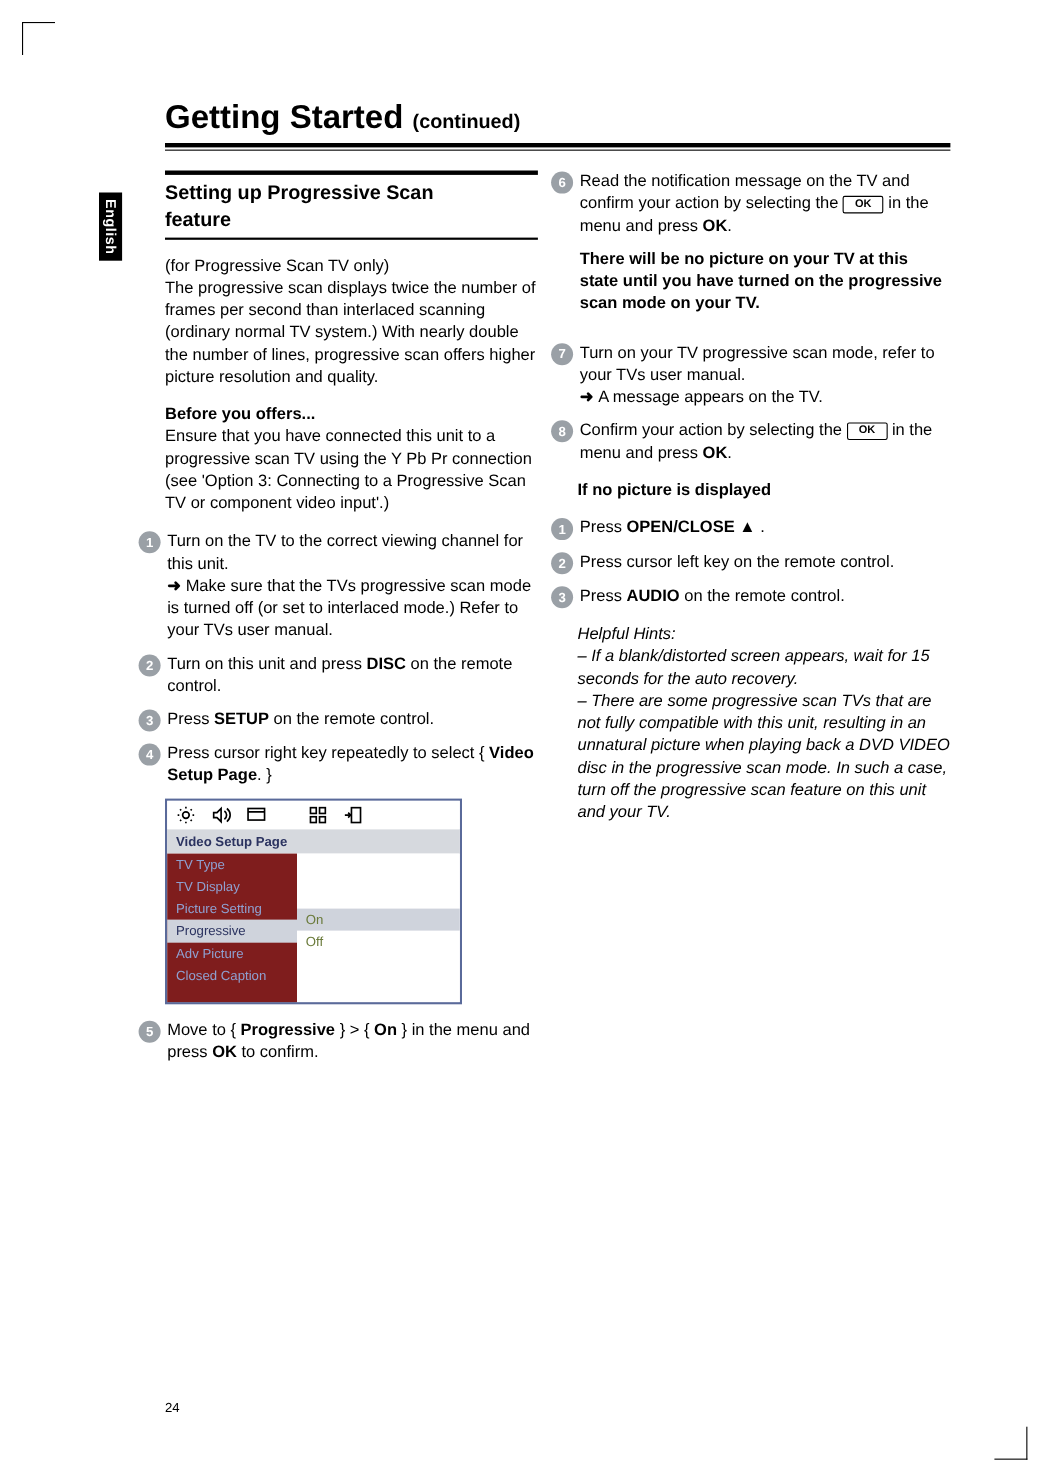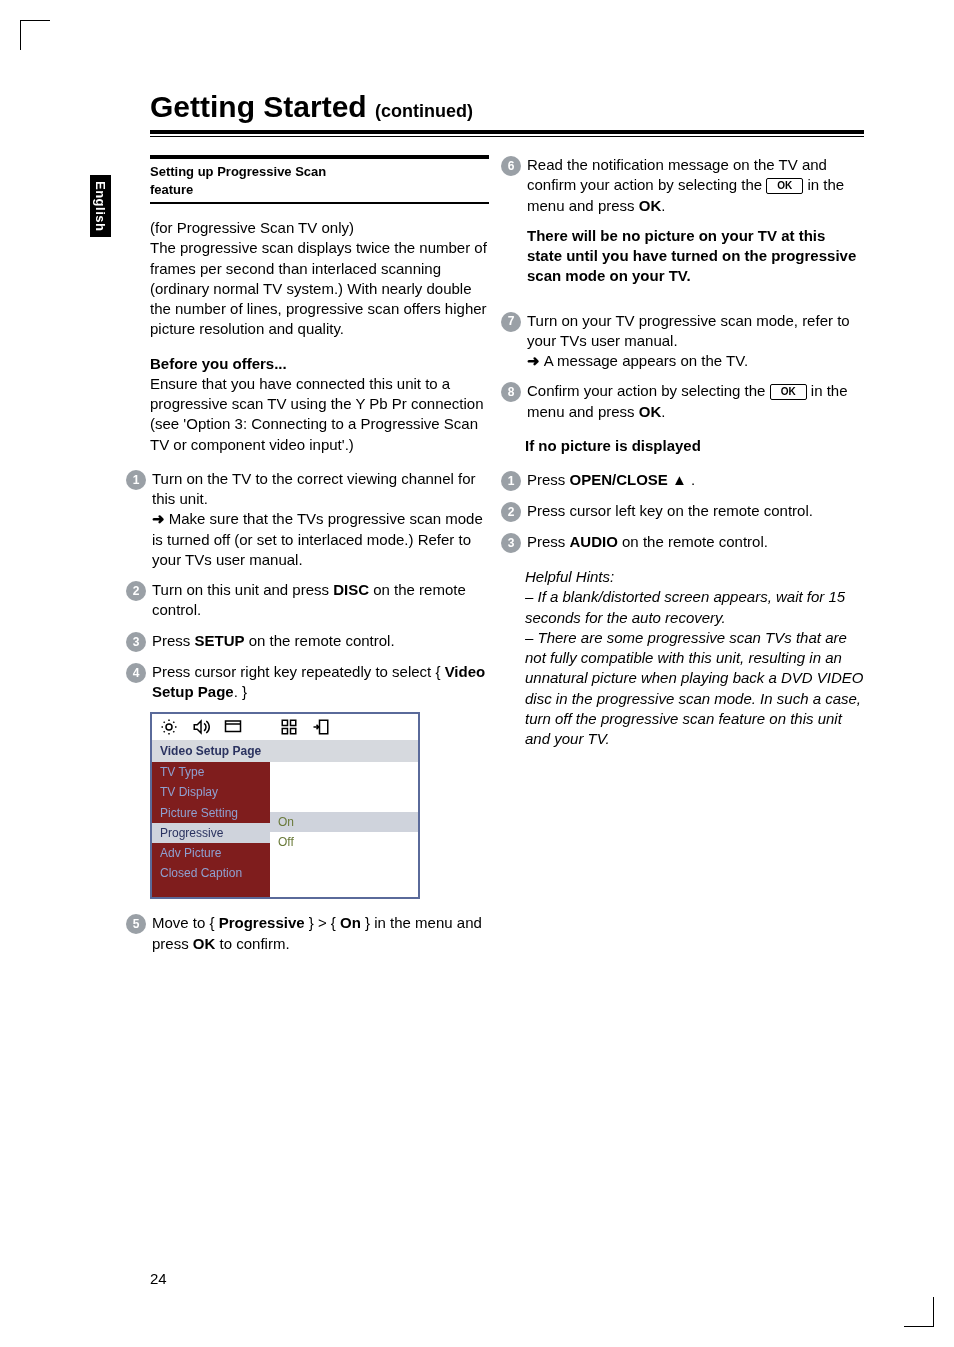--- a/index.html
+++ b/index.html
@@ -25,21 +25,21 @@
     left: 90px; top: 175px;
     writing-mode: vertical-rl;
     background: #000; color: #fff;
     font-size: 13px; font-weight: bold;
     padding: 6px 3px;
     letter-spacing: 0.5px;
   }
 
   .columns { display: flex; gap: 36px; margin-left: 60px; }
   .col { flex: 1; font-size: 15px; line-height: 1.35; }
-  .section-head { font-size: 13px; font-weight: bold; padding-bottom: 4px; border-top: 4px solid #000; border-bottom: 2px solid #000; padding-top: 4px; margin-bottom: 14px; }
+  .section-head { font-size: 18px; font-weight: bold; padding-bottom: 4px; border-top: 4px solid #000; border-bottom: 2px solid #000; padding-top: 4px; margin-bottom: 14px; }
   .section-head .line2 { display: block; }
 
   p { margin-bottom: 14px; }
   .sub-bold { font-weight: bold; }
   .step { display: flex; align-items: flex-start; margin-bottom: 10px; margin-left: -24px; }
   .step-num {
     flex: 0 0 20px; height: 20px; border-radius: 50%;
     background: #9aa0a6; color: #fff; font-size: 12px; font-weight: bold;
     display: flex; align-items: center; justify-content: center; margin-right: 6px; margin-top: 1px;
   }
@@ -71,21 +71,21 @@
   .menu-body { display: flex; }
   .menu-left { background: #7f1d1d; color: #8fa0d0; width: 118px; }
   .menu-left div { padding: 2px 8px; }
   .menu-left .hl { background: #cfd3dc; color: #2b3360; }
   .menu-right { background: #fff; flex: 1; }
   .menu-right div { padding: 2px 8px; color: #6a7a3a; }
   .menu-right .hl { background: #cfd3dc; }
 
   .eject { font-family: Arial, sans-serif; font-size: 15px; }
 
-  .page-num { position: absolute; left: 150px; bottom: 60px; font-size: 15px; }
+  .page-num { position: absolute; left: 150px; bottom: 60px; font-size: 12px; }
 </style>
 </head>
 <body>
 
 <div class="crop-tl"></div>
 <div class="crop-br"></div>
 
 <div class="side-tab">English</div>
 
 <h1 class="page-title">

